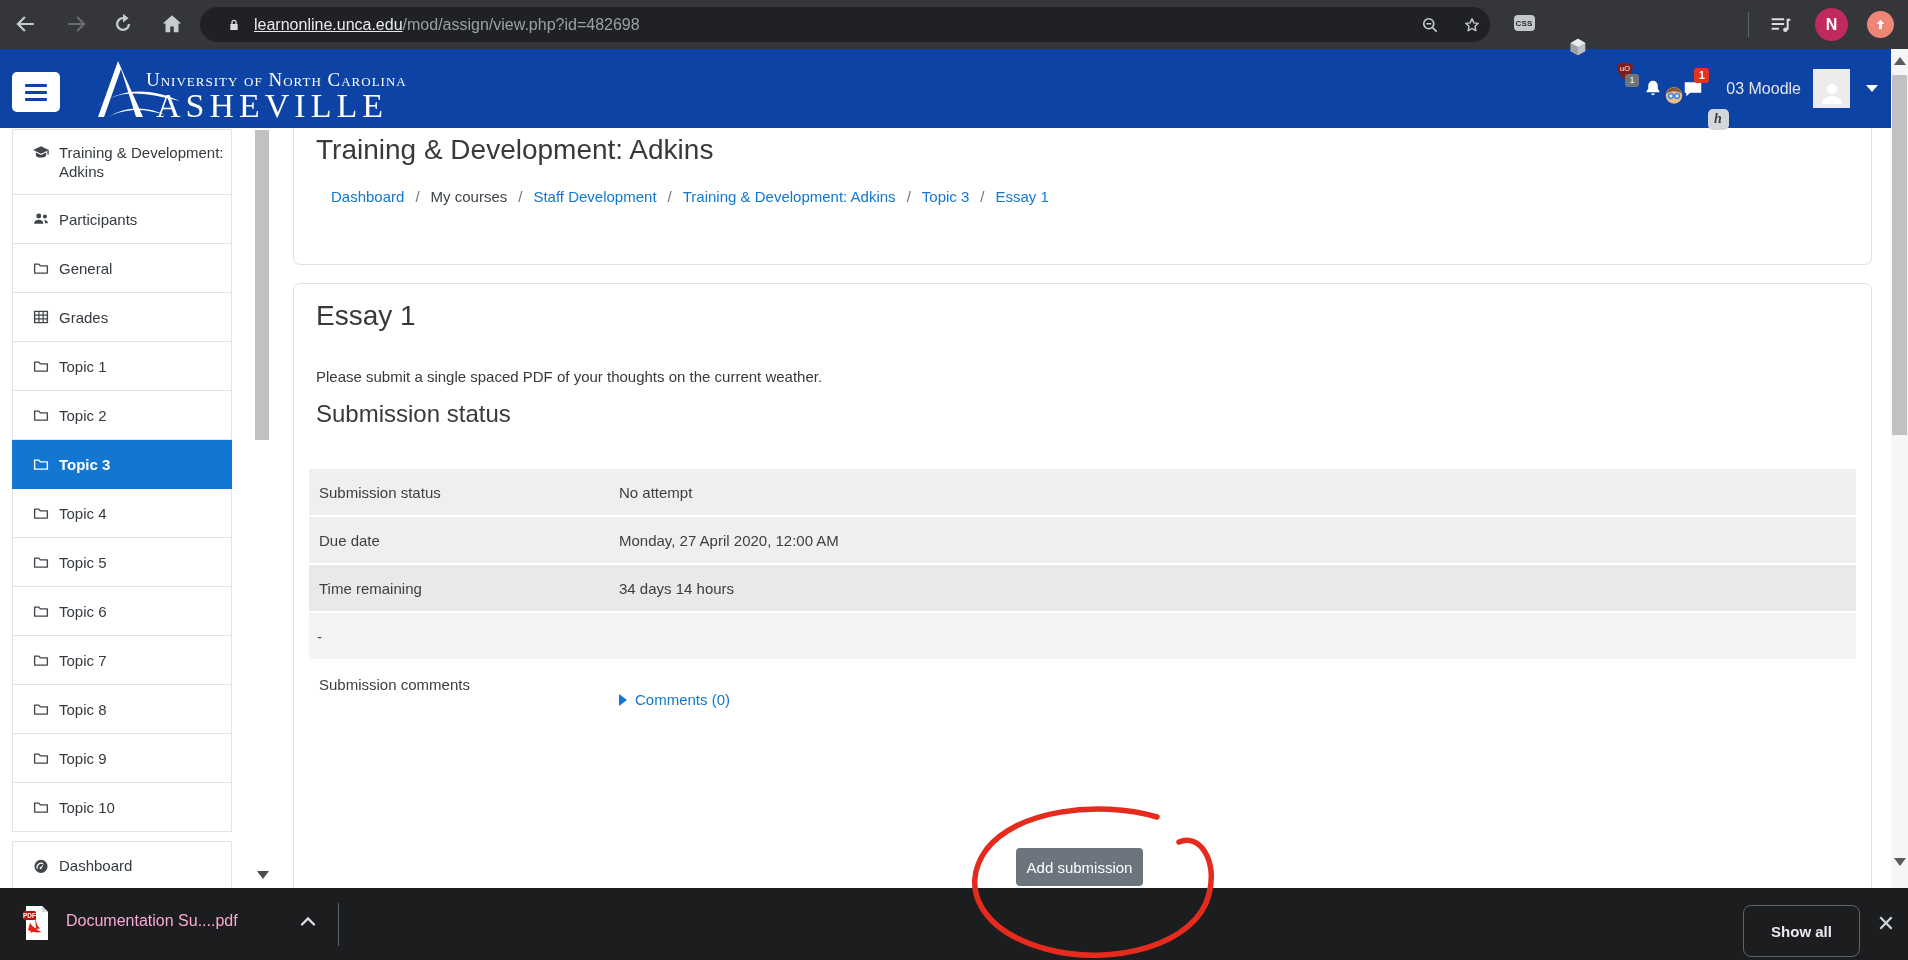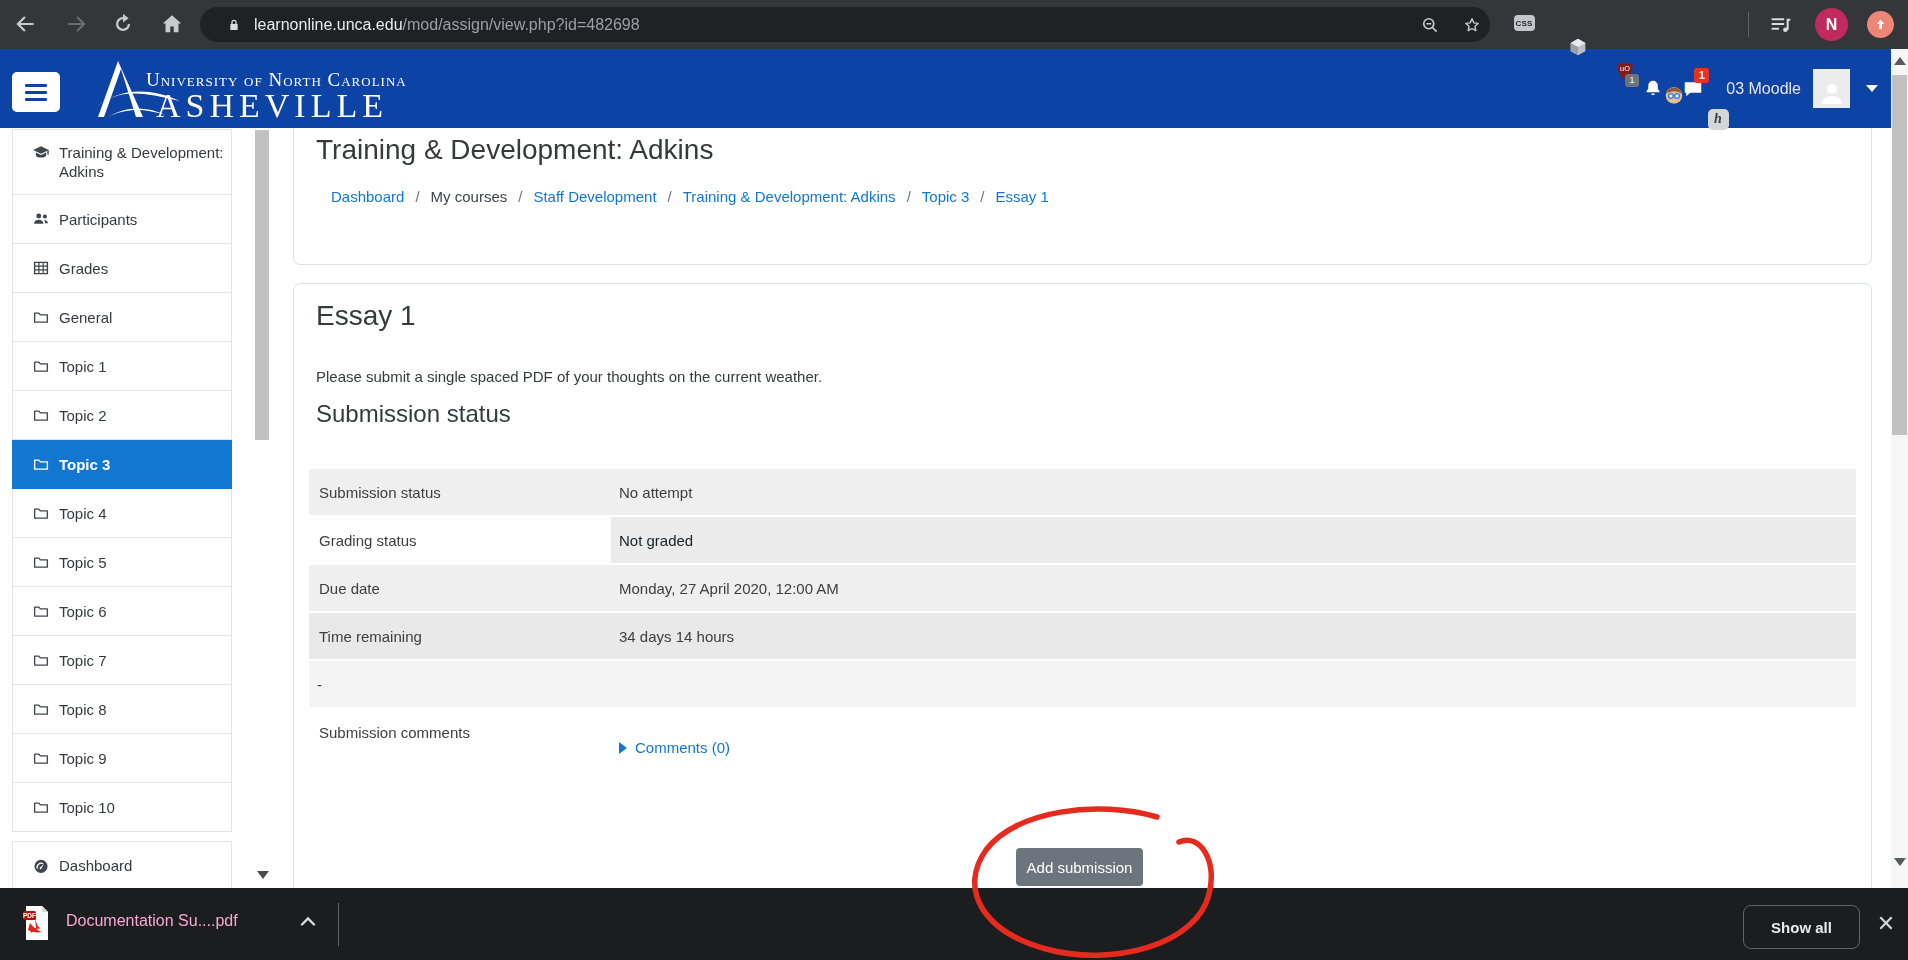--- a/index.html
+++ b/index.html
@@ -11,21 +11,21 @@
   }
 
   
   .chrome { position:absolute; left:0; top:0; width:1908px; height:49px; background:#35363a; z-index:30; }
   .nav-ic { position:absolute; top:11px; width:26px; height:26px; color:#c8cbce; }
   .nav-ic svg { width:100%; height:100%; }
   .nav-ic.dim { color:#6a6d71; }
   .omnibox { position:absolute; left:200px; top:7px; width:1290px; height:35px; background:#202124; border-radius:18px; display:flex; align-items:center; }
   .omni-lock { margin-left:26px; width:16px; height:16px; color:#dadce0; }
   .omni-url { margin-left:12px; font-size:16px; white-space:nowrap; }
-  .url-domain { color:#e8eaed; }
+  .url-domain { color:#e8eaed;text-decoration:underline; }
   .url-path { color:#9aa0a6; }
   .omni-right { position:absolute; right:8px; top:0; height:35px; display:flex; align-items:center; gap:22px; }
   .omni-right .ic { width:20px; height:20px; color:#c8cbce; }
   .ext-row { position:absolute; top:11px; height:26px; display:flex; align-items:center; }
   .ext { width:24px; height:24px; position:relative; display:flex; align-items:center; justify-content:center; }
   .ext-css { left:1512px; } .ext-cube { left:1566px; } .ext-ublock { left:1613px; }
   .ext-face { left:1662px; } .ext-honey { left:1706px; }
   .css-box { width:21px; height:16px; background:#c3c7cb; border-radius:4px; display:flex; align-items:center; justify-content:center; font-size:8px; font-weight:bold; color:#26282b; letter-spacing:.2px; }
   .honey-box { width:21px; height:21px; background:#d4d6d9; border-radius:5px; display:flex; align-items:center; justify-content:center; font-family:"Liberation Serif", serif; font-style:italic; font-weight:bold; font-size:14px; color:#3c4043; }
   .ext-badge { position:absolute; left:12px; top:15px; min-width:14px; height:13px; background:#70757a; color:#fff; font-size:9px; border-radius:3px; text-align:center; line-height:13px; padding:0 2px; }
@@ -103,21 +103,21 @@
 
   
   .annot { position:absolute; left:940px; top:790px; width:300px; height:170px; z-index:60; pointer-events:none; }
 
   
   .dlbar { position:absolute; left:0; top:888px; width:1908px; height:72px; background:#1c1d1f; z-index:40; }
   .pdf-ic { position:absolute; left:22px; top:17px; width:28px; height:36px; }
   .dl-name { position:absolute; left:66px; top:24px; font-size:16px; color:#f9a8d4; }
   .dl-chev { position:absolute; left:300px; top:28px; width:16px; height:10px; color:#dadce0; }
   .dl-sep { position:absolute; left:338px; top:15px; width:1px; height:43px; background:#5f6368; }
-  .showall-btn { position:absolute; left:1743px; top:17px; width:117px; height:44px; background:transparent; border:1px solid #5f6368; border-radius:8px; color:#e8eaed; font-size:15px; font-weight:bold; font-family:"Liberation Sans", sans-serif; cursor:pointer; }
+  .showall-btn { position:absolute; left:1743px; top:17px; width:117px; height:52px; background:transparent; border:1px solid #5f6368; border-radius:8px; color:#e8eaed; font-size:15px; font-weight:bold; font-family:"Liberation Sans", sans-serif; cursor:pointer; }
   .dl-close { position:absolute; left:1873px; top:23px; width:26px; height:26px; color:#d2d5d9; font-size:22px; line-height:26px; text-align:center; cursor:pointer; }
 </style>
 </head>
 <body>
 
 <svg width="0" height="0" style="position:absolute" aria-hidden="true">
   <defs>
     <symbol id="i-grad" viewBox="0 0 24 24">
         <path d="M12 3 1.5 8 12 13l8.5-4v5.2h1.8V8L12 3z" fill="currentColor"></path>
         <path d="M5.2 11.3V15c0 1.8 3 3.1 6.8 3.1s6.8-1.3 6.8-3.1v-3.7L12 14.5l-6.8-3.2z" fill="currentColor"></path>
@@ -309,29 +309,29 @@
       <span>Training &amp; Development: Adkins</span>
     </div>
   <div class="sb-item">
       <svg class="sb-ic">
         <use href="#i-users"></use>
       </svg>
       <span>Participants</span>
     </div>
   <div class="sb-item">
       <svg class="sb-ic">
+        <use href="#i-folder"></use>
+      </svg>
+      <span>General</span>
+    </div>
+  <div class="sb-item">
+      <svg class="sb-ic">
         <use href="#i-table"></use>
       </svg>
       <span>Grades</span>
-    </div>
-  <div class="sb-item">
-      <svg class="sb-ic">
-        <use href="#i-folder"></use>
-      </svg>
-      <span>General</span>
     </div>
   <div class="sb-item">
       <svg class="sb-ic">
         <use href="#i-folder"></use>
       </svg>
       <span>Topic 1</span>
     </div>
   <div class="sb-item">
       <svg class="sb-ic">
         <use href="#i-folder"></use>
@@ -405,24 +405,20 @@
 
 <section class="card card2">
   <h2 class="essay-title">Essay 1</h2>
   <p class="essay-desc">Please submit a single spaced PDF of your thoughts on the current weather.</p>
   <h3 class="sub-heading">Submission status</h3>
 
   <div class="status-table">
     <div class="trow r-g1">
       <div class="tcell-l">Submission status</div>
       <div class="tcell-v">No attempt</div>
-    </div>
-    <div class="trow r-grading">
-      <div class="tcell-l">Grading status</div>
-      <div class="tcell-v">Not graded</div>
     </div>
     <div class="trow r-g1">
       <div class="tcell-l">Due date</div>
       <div class="tcell-v">Monday, 27 April 2020, 12:00 AM</div>
     </div>
     <div class="trow r-g2">
       <div class="tcell-l">Time remaining</div>
       <div class="tcell-v">34 days 14 hours</div>
     </div>
     <div class="trow r-g3">

